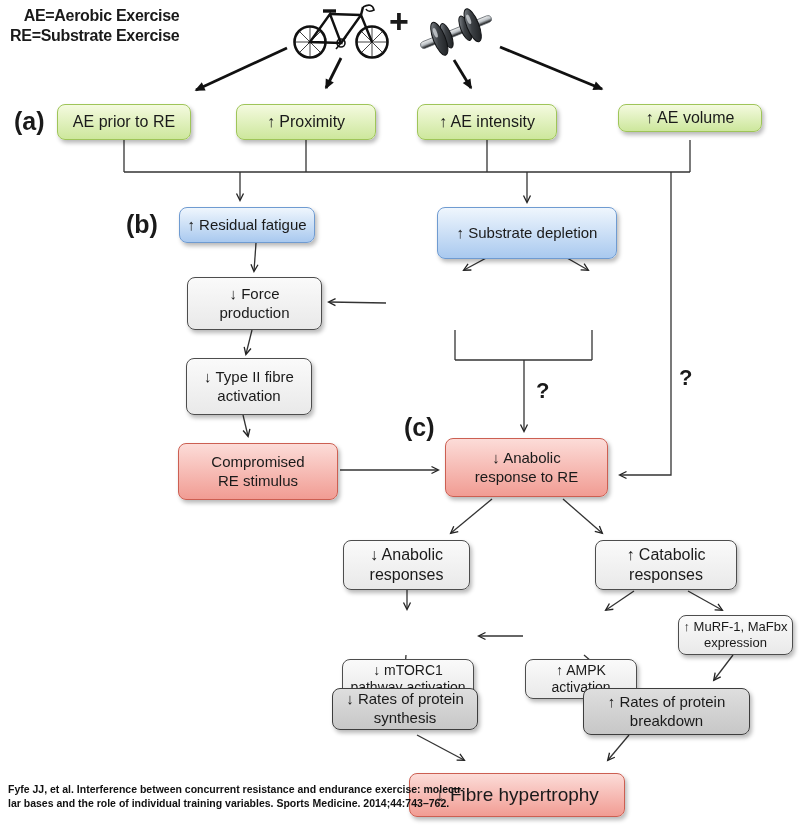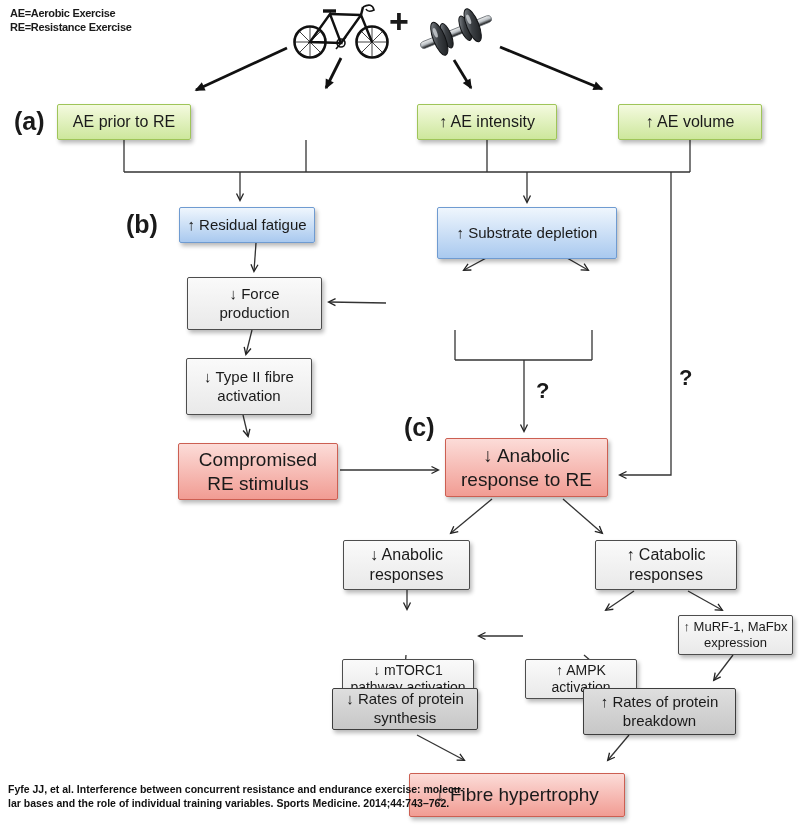--- a/index.html
+++ b/index.html
@@ -3,31 +3,31 @@
 <meta charset="utf-8">
 <style>
   html,body{margin:0;padding:0;background:#ffffff;}
   .canvas{
     position:relative;width:800px;height:826px;background:#ffffff;
     font-family:"Liberation Sans","DejaVu Sans",sans-serif;color:#1a1a1a;overflow:hidden;
   }
   .layer{position:absolute;left:0;top:0;}
   .node{
     position:absolute;display:flex;align-items:center;justify-content:center;
-    text-align:center;border-radius:2px;line-height:1.25;white-space:pre-line;
+    text-align:center;border-radius:8px;line-height:1.25;white-space:pre-line;
     box-shadow:2px 3px 4px rgba(0,0,0,.28);box-sizing:border-box;padding:6px 4px;
   }
   .green{background:linear-gradient(#f4fadf,#cde79c);border:1px solid #9fc559;font-size:16px;}
   .blue{background:linear-gradient(#eff6fd,#a9c9ef);border:1px solid #6f9bd1;font-size:15px;}
   .grayL{background:linear-gradient(#fafafa,#e9e9e9);border:1px solid #4d4d4d;font-size:15px;}
   .grayD{background:linear-gradient(#dedede,#c7c7c7);border:1px solid #3d3d3d;font-size:15px;}
-  .red{background:linear-gradient(#fcdcd8,#f19c93);border:1px solid #cc5f52;font-size:19px;}
+  .red{background:linear-gradient(#fcdcd8,#f19c93);border:1px solid #cc5f52;font-size:15px;}
   .lbl{position:absolute;font-weight:bold;font-size:25px;}
   .qmark{position:absolute;font-weight:bold;font-size:22px;}
-  .legend{position:absolute;left:10px;top:6px;font-weight:bold;font-size:11px;line-height:1.28;letter-spacing:-0.3px;}
+  .legend{position:absolute;left:10px;top:6px;font-weight:bold;font-size:16px;line-height:1.28;letter-spacing:-0.3px;text-align:right;}
   .plus{position:absolute;left:389px;top:2px;font-weight:bold;font-size:34px;}
   .citation{position:absolute;left:8px;top:783px;font-weight:bold;font-size:10.5px;line-height:1.3;color:#111;}
   .fs13{font-size:13px;} .fs14{font-size:14px;margin-top:44px;} .fs16{font-size:16px;} .fs19{font-size:19px;}
 </style>
 </head>
 <body>
 
 <div class="canvas">
 
   <svg class="layer" width="800" height="826" viewBox="0 0 800 826">
@@ -99,21 +99,21 @@
       <line x1="584" y1="655" x2="613" y2="680" marker-end="url(#vhead)"></line>
       <line x1="733" y1="655" x2="714" y2="680" marker-end="url(#vhead)"></line>
 
       <line x1="417" y1="735" x2="464" y2="760" marker-end="url(#vhead)"></line>
       <line x1="629" y1="735" x2="608" y2="760" marker-end="url(#vhead)"></line>
     </g>
   </svg>
 
   <div class="legend">
     <div>AE=Aerobic Exercise</div>
-    <div>RE=Resistance Exercise</div>
+    <div>RE=Substrate Exercise</div>
   </div>
 
   <svg class="layer" style="left:291px;top:0px" width="100" height="60" viewBox="0 0 100 60">
     <g stroke="#111" fill="none">
       <circle cx="19" cy="42" r="15.5" stroke-width="2.6"></circle>
       <circle cx="81" cy="42" r="15.5" stroke-width="2.6"></circle>
       <g stroke-width="0.8">
         <path d="M19,26.5 V57.5 M3.5,42 H34.5 M8,31 L30,53 M8,53 L30,31"></path>
         <path d="M81,26.5 V57.5 M65.5,42 H96.5 M70,31 L92,53 M70,53 L92,31"></path>
       </g>
@@ -145,22 +145,23 @@
   </svg>
 
   <div class="lbl" style="left:14px;top:107px">(a)</div>
   <div class="lbl" style="left:126px;top:210px">(b)</div>
   <div class="lbl" style="left:404px;top:413px">(c)</div>
 
   <div class="qmark" style="left:536px;top:378px">?</div>
   <div class="qmark" style="left:679px;top:365px">?</div>
 
   <div class="node green" style="left:57px;top:104px;width:134px;height:36px">AE prior to RE</div>
+  <div class="node green" style="left:236px;top:104px;width:140px;height:36px">↑ Proximity</div>
   <div class="node green" style="left:417px;top:104px;width:140px;height:36px">↑ AE intensity</div>
-  <div class="node green" style="left:618px;top:104px;width:144px;height:36px">↑ AE volume</div>
+  <div class="node green" style="left:618px;top:104px;width:144px;height:28px">↑ AE volume</div>
 
   <div class="node blue" style="left:179px;top:207px;width:136px;height:36px">↑ Residual fatigue</div>
   <div class="node blue" style="left:437px;top:207px;width:180px;height:52px">↑ Substrate depletion</div>
 
   <div class="node grayL" style="left:187px;top:277px;width:135px;height:53px">↓ Force
 production</div>
   <div class="node grayL" style="left:186px;top:358px;width:126px;height:57px">↓ Type II fibre
 activation</div>
 
   <div class="node red" style="left:178px;top:443px;width:160px;height:57px">Compromised
@@ -174,21 +175,21 @@
 responses</div>
   <div class="node grayL fs14" style="left:342px;top:615px;width:132px;height:40px">↓ mTORC1
 pathway activation</div>
   <div class="node grayL fs14" style="left:525px;top:615px;width:112px;height:40px">↑ AMPK
 activation</div>
   <div class="node grayL fs13" style="left:678px;top:615px;width:115px;height:40px">↑ MuRF-1, MaFbx
 expression</div>
 
   <div class="node grayD" style="left:332px;top:688px;width:146px;height:42px">↓ Rates of protein
 synthesis</div>
-  <div class="node grayD" style="left:583px;top:688px;width:153px;height:47px">↑ Rates of protein
+  <div class="node grayD" style="left:583px;top:688px;width:167px;height:47px">↑ Rates of protein
 breakdown</div>
 
   <div class="node red fs19" style="left:409px;top:773px;width:216px;height:44px">↓ Fibre hypertrophy</div>
 
   <div class="citation">
     <div>Fyfe JJ, et al. Interference between concurrent resistance and endurance exercise: molecu-</div>
     <div>lar bases and the role of individual training variables. Sports Medicine. 2014;44:743–762.</div>
   </div>
 
 </div>

